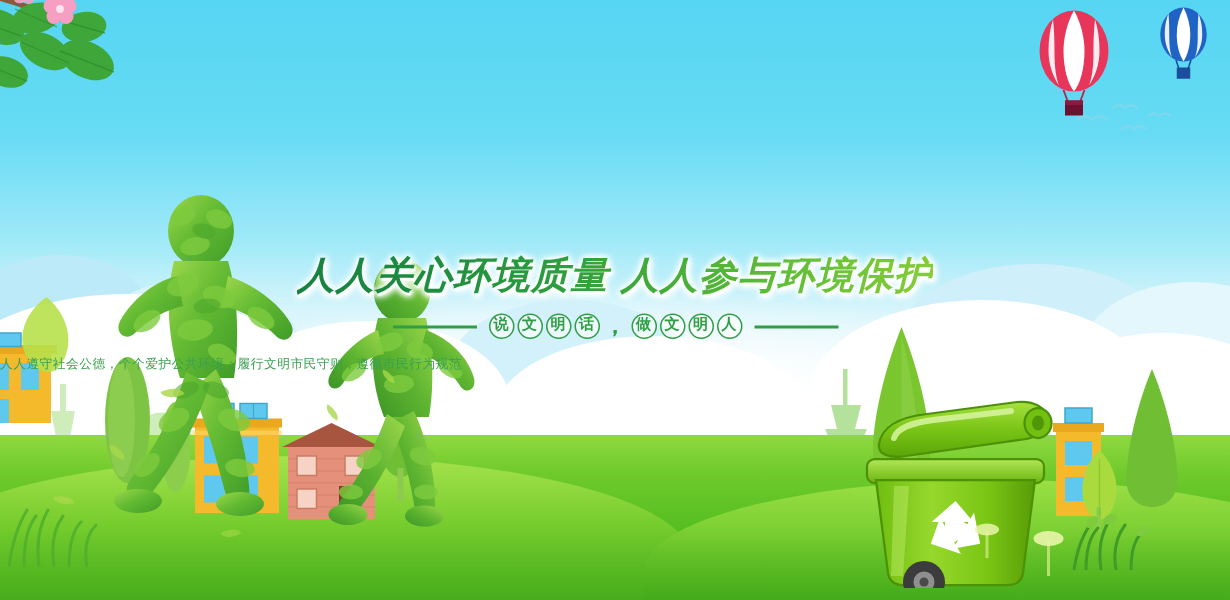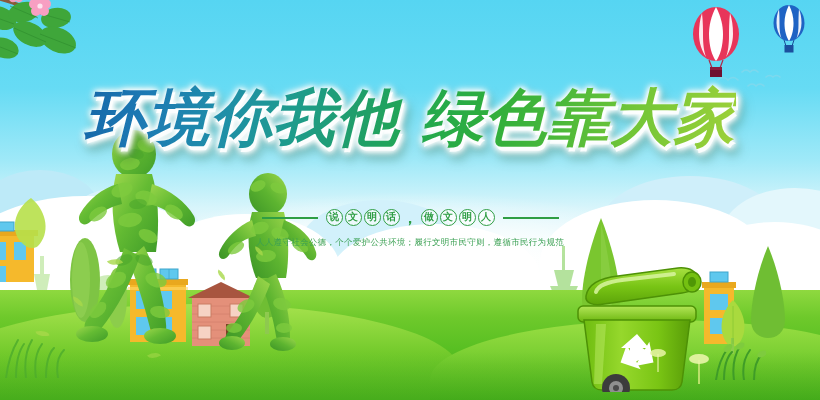--- a/index.html
+++ b/index.html
@@ -91,21 +91,21 @@
   .tag-rule{ width:56px; height:2px; background:#2f9e44; }
   .tag-chars{ display:flex; align-items:center; gap:2px; }
   .circ{
     width:17px; height:17px; border:1.4px solid #2f9e44; border-radius:50%;
     color:#2f9e44; font-size:10px; line-height:14px; text-align:center;
     font-weight:bold; background:rgba(255,255,255,.6);
   }
   .comma{ color:#2f9e44; font-size:15px; font-weight:bold; line-height:14px; padding:0 1px; }
 
   .body-text{
-    position:absolute; left:0; right:0; top:236px; text-align:center; z-index:30;
+    position:absolute; left:0; right:0; top:236px; z-index:30;
     color:#3aa052; font-size:8.5px; line-height:13px; letter-spacing:.3px;
   }
   .body-text div{ white-space:nowrap; }
 
   
   .ground{
     position:absolute; left:0; right:0; bottom:0; height:110px;
     background:linear-gradient(180deg,#8fd93f 0%, #6ec92b 25%, #57bf22 55%, #43b11c 100%);
   }
   .ground-hill{
@@ -547,24 +547,24 @@
     <ellipse cx="10" cy="7" rx="8" ry="4" fill="#e9f5a8" opacity=".85"></ellipse>
   </svg>
 
   <div class="fleaf" style="left:108px; top:258px; width:14px; height:8px; transform:rotate(-25deg);"></div>
   <div class="fleaf" style="left:72px; top:298px; width:12px; height:7px; transform:rotate(18deg);"></div>
   <div class="fleaf" style="left:36px; top:330px; width:13px; height:7px; transform:rotate(-12deg);"></div>
   <div class="fleaf" style="left:216px; top:272px; width:11px; height:6px; transform:rotate(32deg);"></div>
   <div class="fleaf" style="left:148px; top:352px; width:12px; height:7px; transform:rotate(-30deg); opacity:.55;"></div>
   <div class="fleaf" style="left:254px; top:248px; width:10px; height:6px; transform:rotate(22deg);"></div>
 
-  <div class="title-wrap">
-    <span class="main-title"><span>环境你我他</span><span class="gap"></span><span>绿色靠大家</span></span>
+
+  <div class="sub-title">
+    <span>人人关心环境质量  人人参与环境保护</span>
   </div>
-
 
   <div class="tagline">
     <div class="tag-rule"></div>
     <div class="tag-chars">
       <div class="circ">说</div>
       <div class="circ">文</div>
       <div class="circ">明</div>
       <div class="circ">话</div>
       <div class="comma">，</div>
       <div class="circ">做</div>

